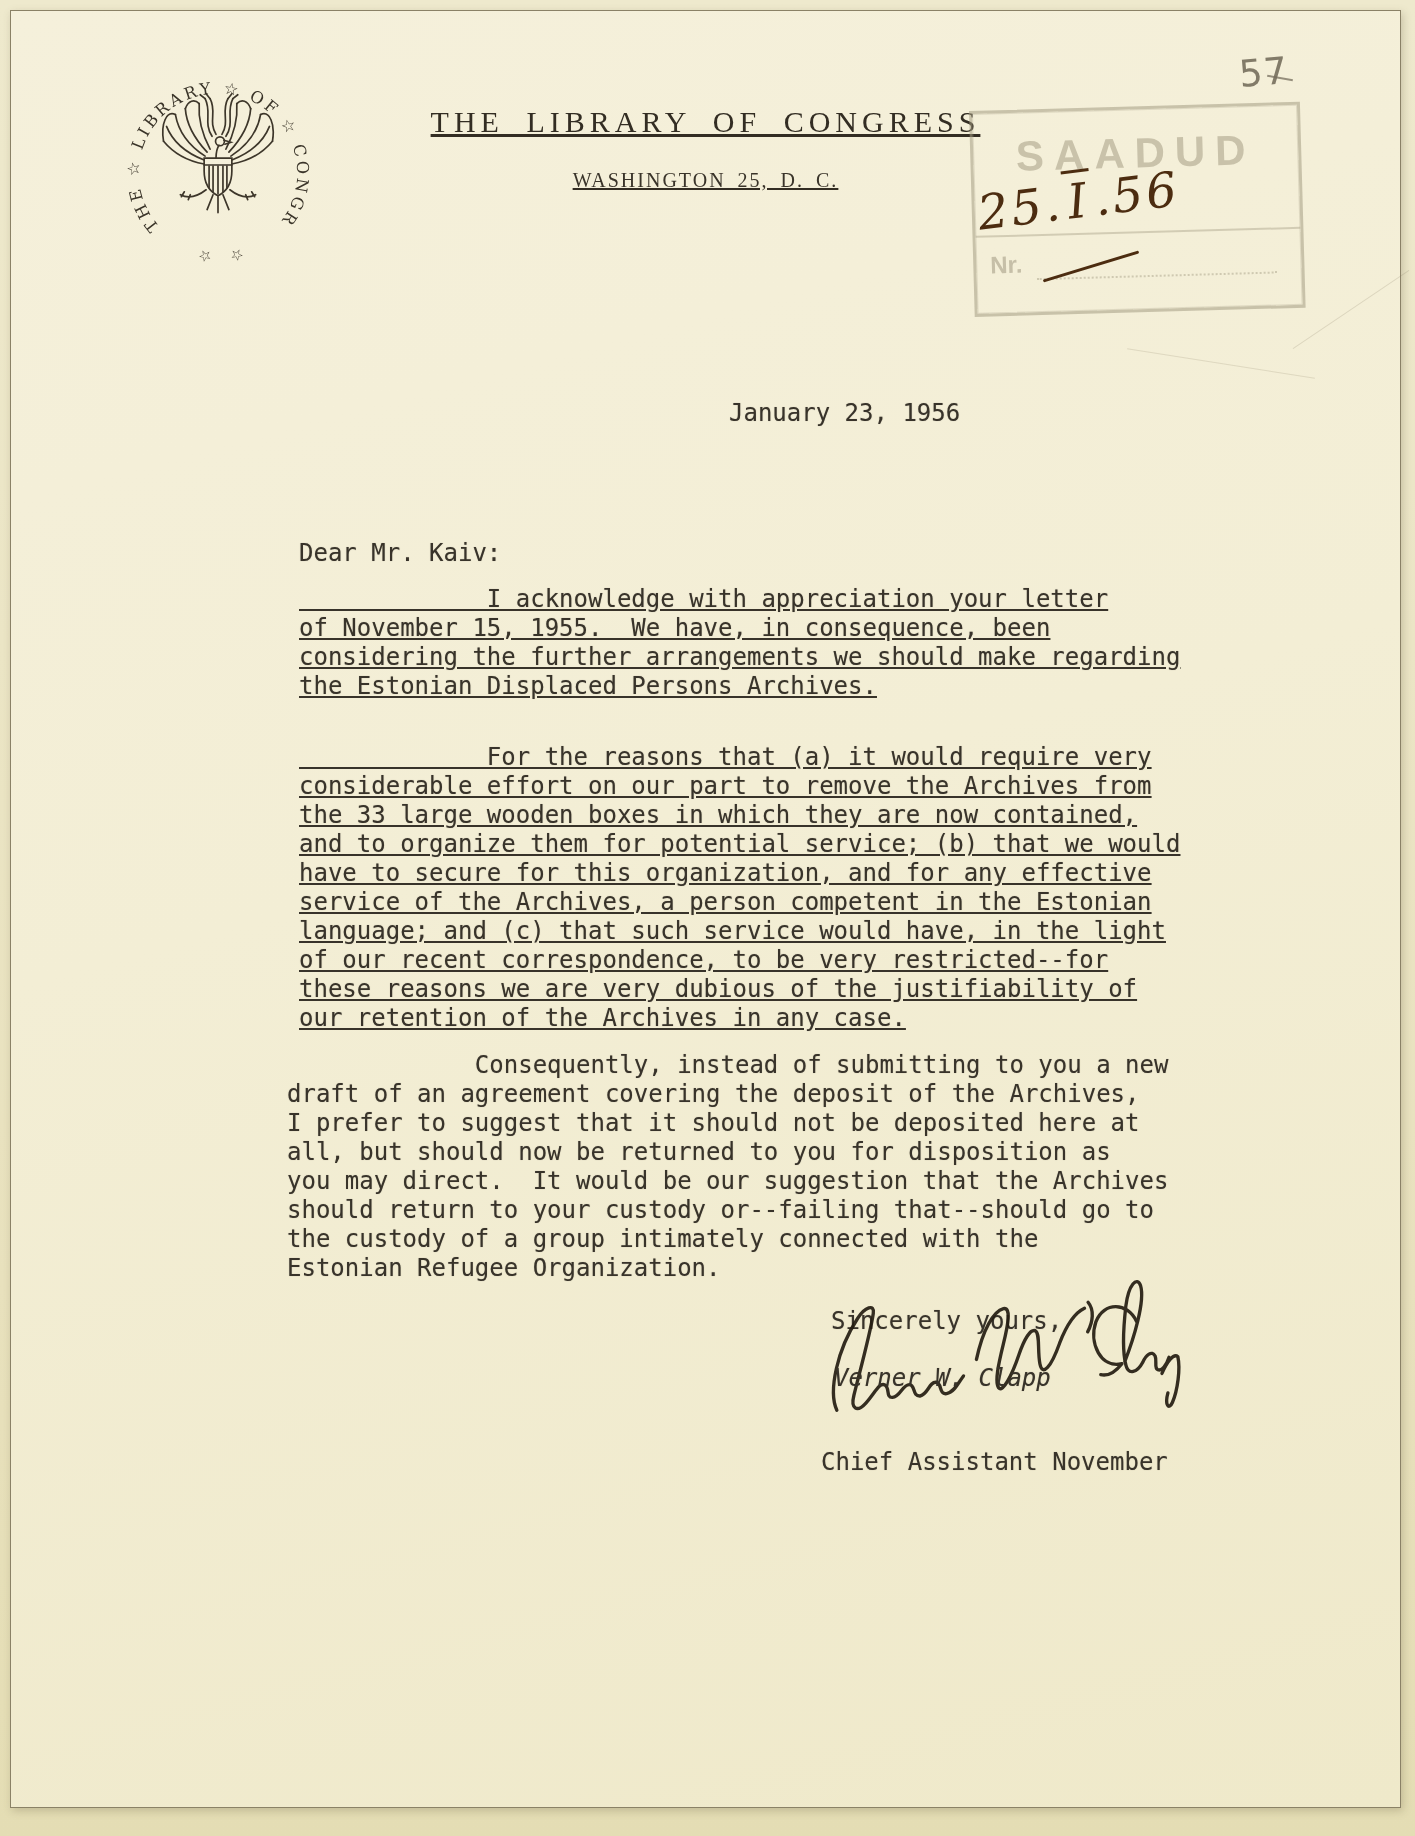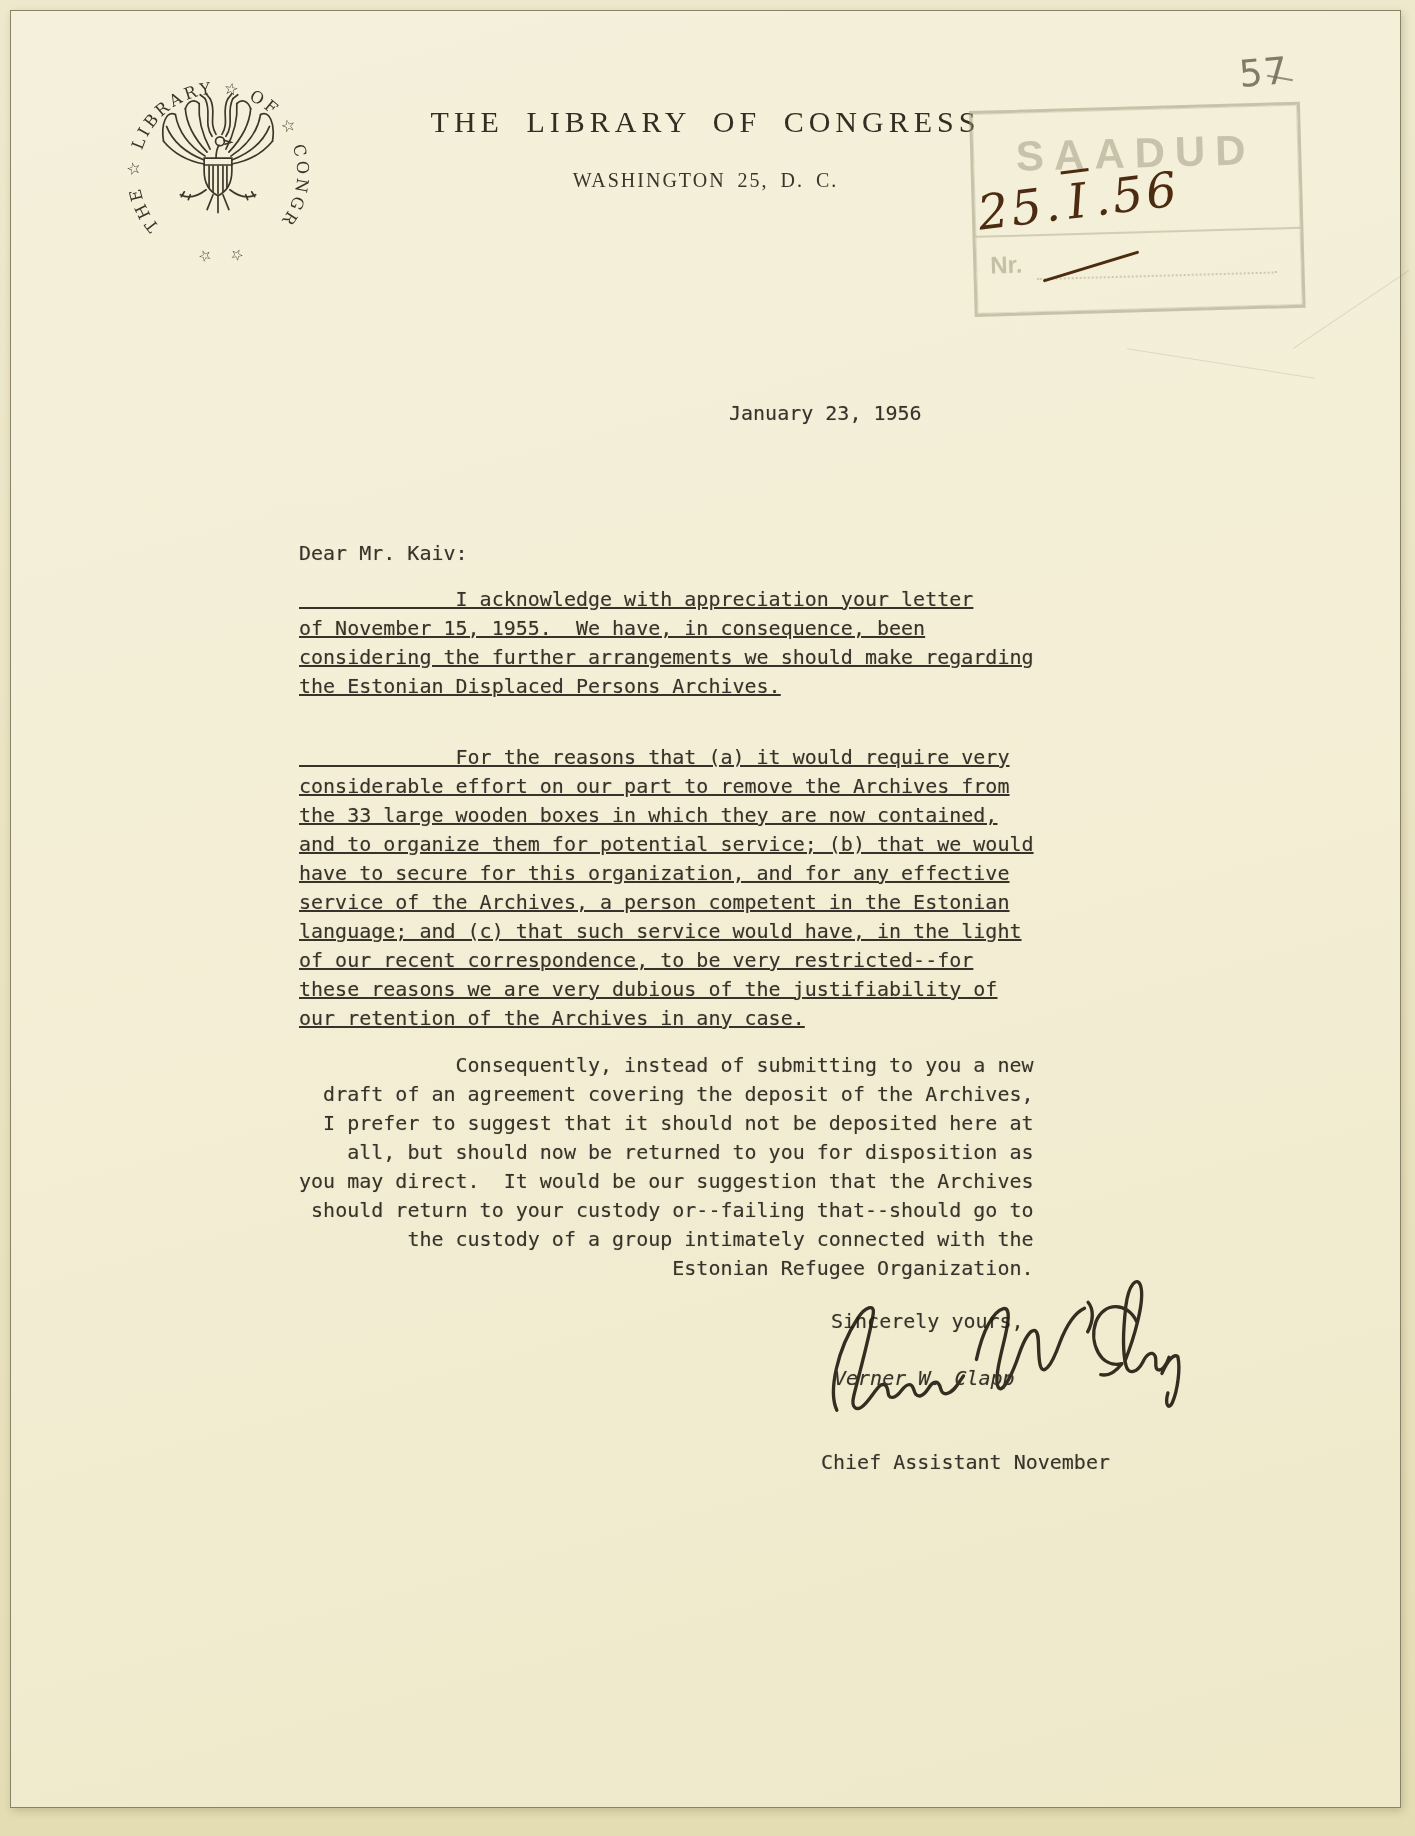--- a/index.html
+++ b/index.html
@@ -8,21 +8,21 @@
     background:linear-gradient(180deg,#eee9cd 0%,#e8e1bd 70%,#e4ddb4 100%);
     font-family:"DejaVu Sans Mono",monospace;
   }
   .paper{
     position:absolute;left:10px;top:10px;width:1389px;height:1796px;
     background:linear-gradient(165deg,#f5f0db 0%,#f3eed5 45%,#efe9ca 100%);
     border:1px solid #8a8166;
     box-shadow:2px 3px 8px rgba(90,80,50,0.25);
   }
   
-  .letterhead{position:absolute;left:0;right:0;top:94px;text-align:center;color:#332d23;}
+  .letterhead{position:absolute;left:0;right:0;top:94px;text-align:center;color:#332d23;text-decoration:underline;}
   .lh-title{
     font-family:"Liberation Serif","DejaVu Serif",serif;
     font-size:30px;letter-spacing:5px;word-spacing:10px;font-weight:400;
   }
   .lh-sub{
     font-family:"Liberation Serif","DejaVu Serif",serif;
     font-size:20px;letter-spacing:2px;word-spacing:5px;margin-top:30px;color:#3a342a;
   }
   .seal{position:absolute;left:108px;top:58px;width:198px;height:198px;}
   
@@ -69,28 +69,28 @@
   .stamp-date .roman{
     border-top:3px solid #4c2c10;padding:0 3px;margin:0 2px;
   }
   .stamp-date-slash{
     position:absolute;left:1030px;top:254px;width:100px;height:3px;
     background:#4c2c10;transform:rotate(-17deg);border-radius:2px;
   }
   
   .type{
     position:absolute;font-family:"DejaVu Sans Mono",monospace;
-    font-size:20px;line-height:29px;color:#38332a;white-space:pre;
+    font-size:24px;line-height:29px;color:#38332a;white-space:pre;
     text-shadow:0 0 1px rgba(56,51,42,0.35);
   }
   .date-line{left:718px;top:388px;}
   .salutation{left:288px;top:528px;}
   .para-1{left:288px;top:574px;text-decoration:underline;}
   .para-2{left:288px;top:732px;text-decoration:underline;}
-  .para-3{left:288px;top:1040px;text-align:right;}
+  .para-3{left:276px;top:1040px;}
   .closing{left:820px;top:1296px;}
   .signed-name{left:823px;top:1353px;font-style:italic;}
   .signed-title{left:810px;top:1437px;}
   .recipient{left:305px;top:1485px;line-height:30px;}
   
   .signature{
     position:absolute;left:815px;top:1272px;width:356px;height:148px;
     transform:rotate(-3deg);
   }
   

